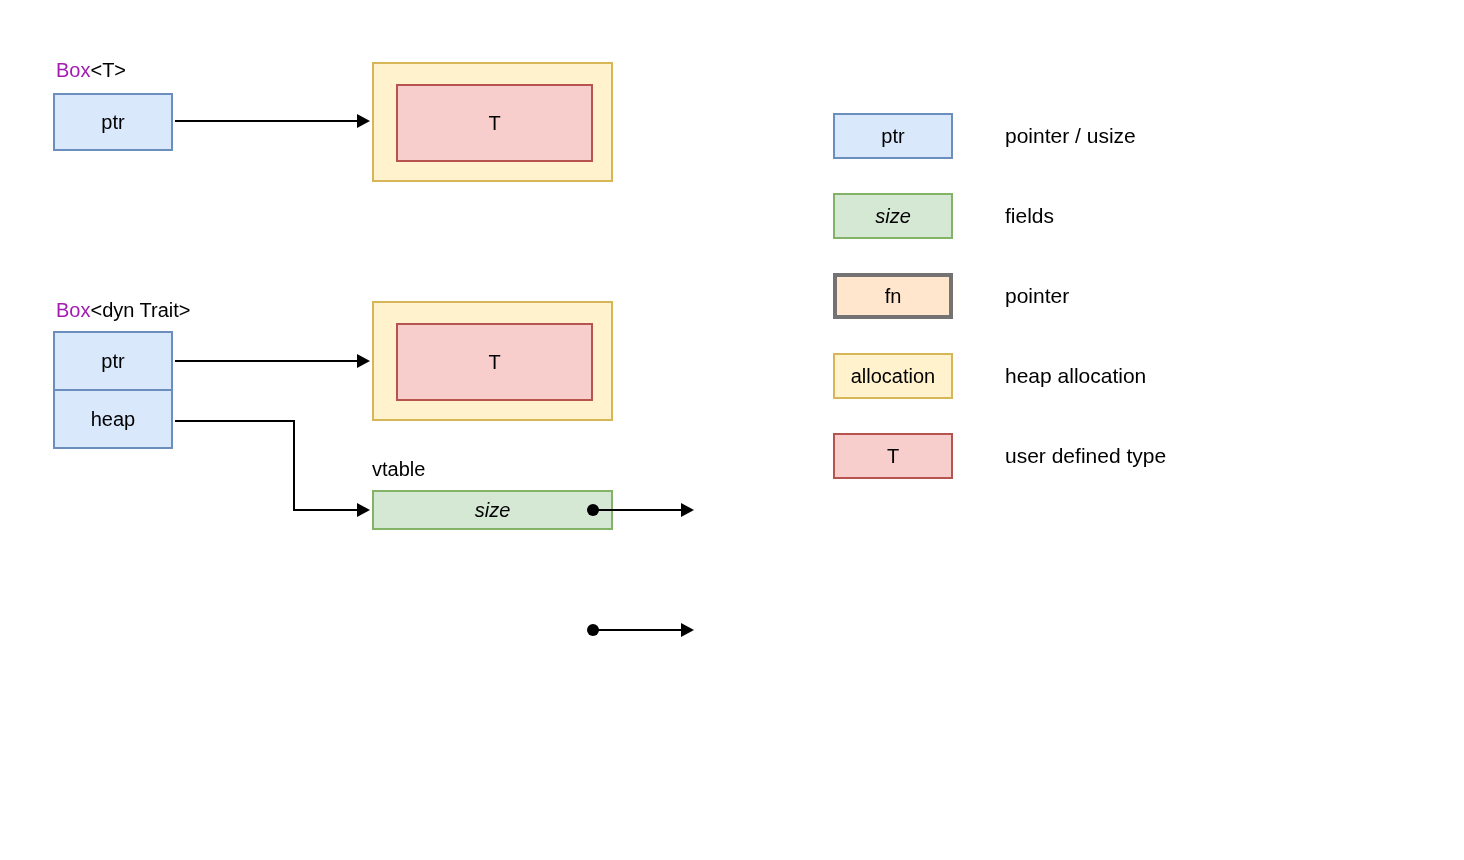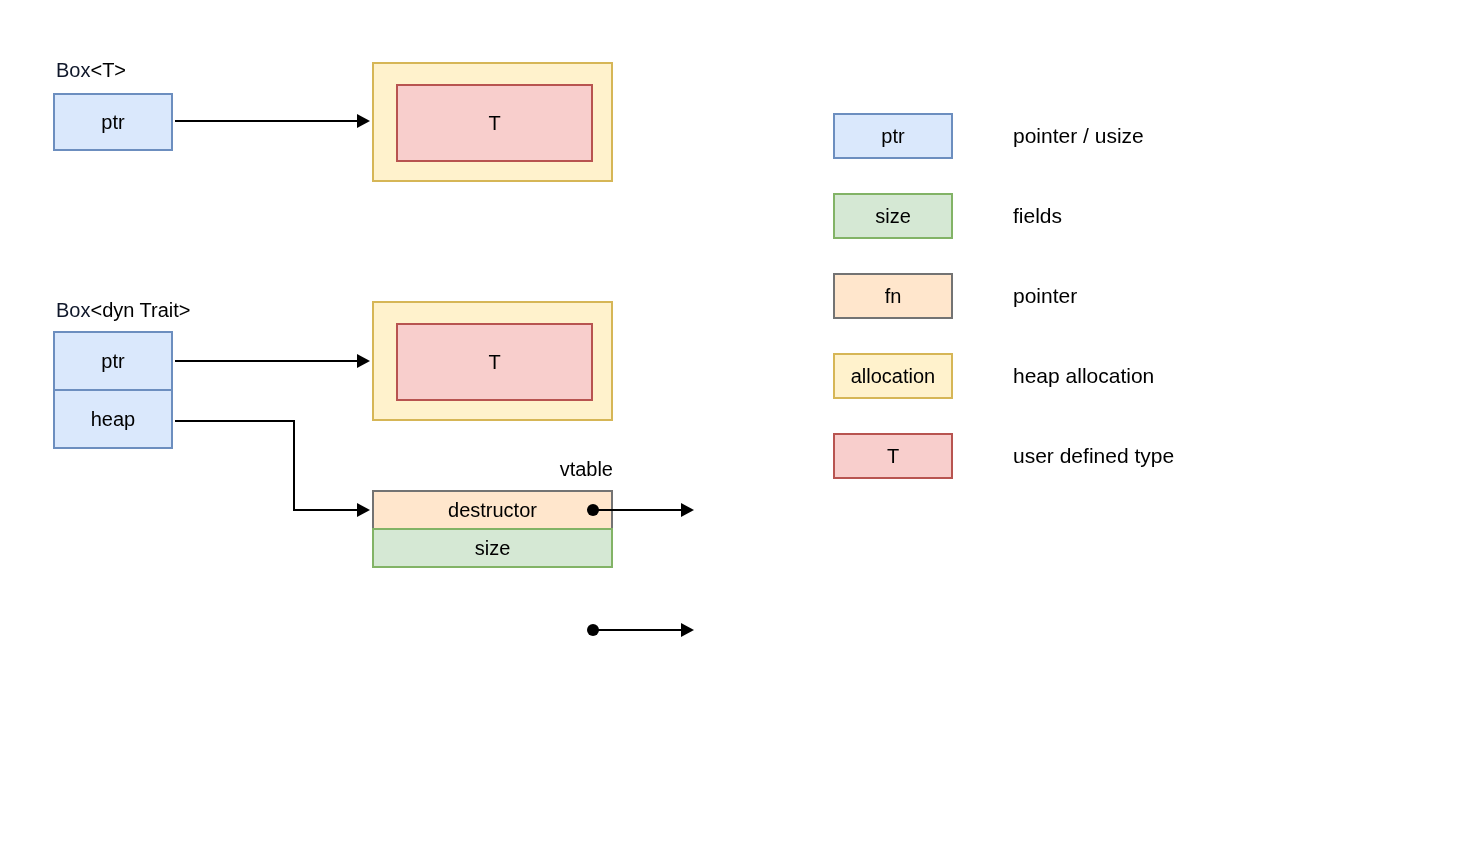--- a/index.html
+++ b/index.html
@@ -17,32 +17,32 @@
   .node {
     position: absolute;
     box-sizing: border-box;
     display: flex;
     align-items: center;
     justify-content: center;
     font-size: 20px;
     line-height: 1;
   }
   .blue   { background: #dae8fc; border: 2px solid #6c8ebf; }
-  .green  { background: #d5e8d4; border: 2px solid #82b366; }
-  .orange { background: #ffe6cc; border: 2px solid #737373; }
+  .green  { background: #d5e8d4; border: 2px solid #82b366; font-style: italic; }
+  .orange { background: #ffe6cc; border: 4px solid #737373; }
   .yellow { background: #fff2cc; border: 2px solid #d6b656; }
   .red    { background: #f8cecc; border: 2px solid #b85450; }
 
   .diagram-title {
     position: absolute;
     font-size: 20px;
     line-height: 22px;
     white-space: nowrap;
   }
-  .accent { color: #0f172a; }
+  .accent { color: #a21caf; }
 
   
   .struct-row {
     box-sizing: border-box;
     height: 60px;
     display: flex;
     align-items: center;
     justify-content: center;
     font-size: 20px;
     background: #dae8fc;
@@ -85,33 +85,33 @@
     left: 0; top: 0;
     width: 120px; height: 46px;
     box-sizing: border-box;
     display: flex;
     align-items: center;
     justify-content: center;
     font-size: 20px;
   }
   .legend-desc {
     position: absolute;
-    left: 180px; top: 0;
+    left: 172px; top: 0;
     height: 46px;
     display: flex;
     align-items: center;
     font-size: 21px;
     white-space: nowrap;
   }
 
   .vtable-title {
     position: absolute;
     left: 372px; top: 458px;
     width: 241px;
-    text-align: right;
+    text-align: left;
     font-size: 20px;
   }
 
   .footer-url {
     position: absolute;
     left: 57px; top: 745px;
     font-size: 20px;
   }
 </style>
 </head>
@@ -159,23 +159,20 @@
   </div>
 
   <div class="hline" style="left:175px; top:420px; width:120px;"></div>
   <div class="vline" style="left:293px; top:420px; height:91px;"></div>
   <div class="hline" style="left:293px; top:509px; width:65px;"></div>
   <div class="arrowhead" style="left:357px; top:503px;"></div>
 
   <div class="vtable-title">vtable</div>
 
   <div class="abs" style="left:372px; top:490px; width:241px;">
-    <div class="vrow orange">
-      <span>destructor</span>
-    </div>
     <div class="vrow green">
       <span>size</span>
     </div>
   </div>
 
   <div class="dot" style="left:587px; top:504px;"></div>
   <div class="hline" style="left:593px; top:509px; width:89px;"></div>
   <div class="arrowhead" style="left:681px; top:503px;"></div>
 
   <div class="dot" style="left:587px; top:624px;"></div>

